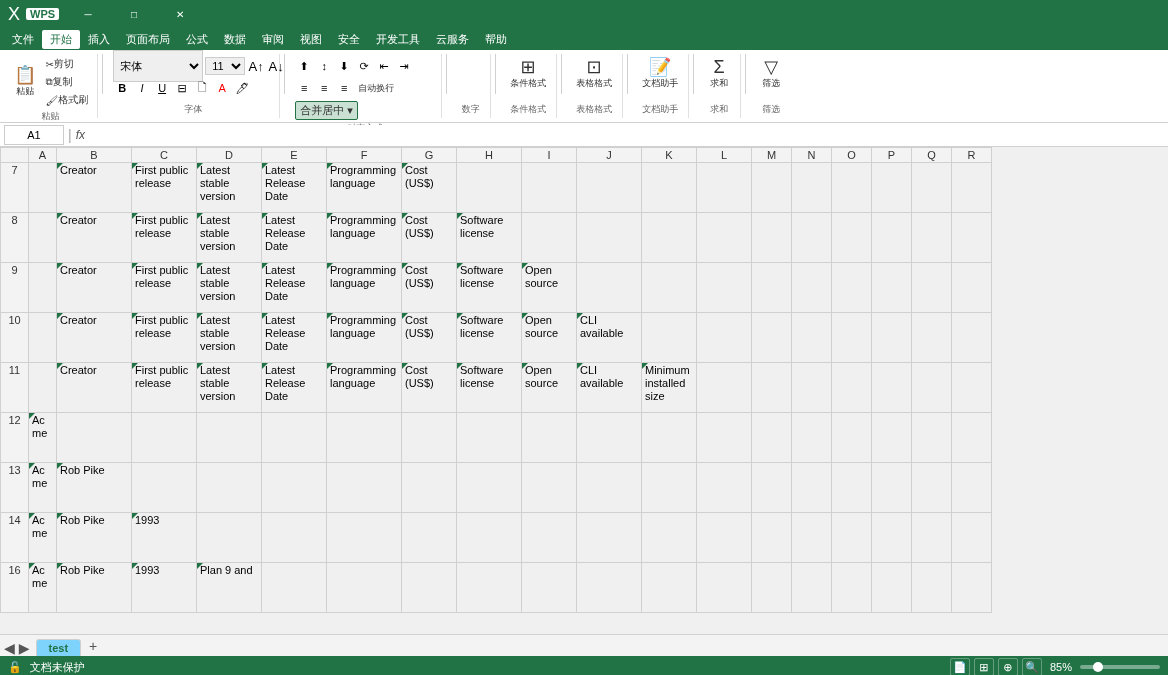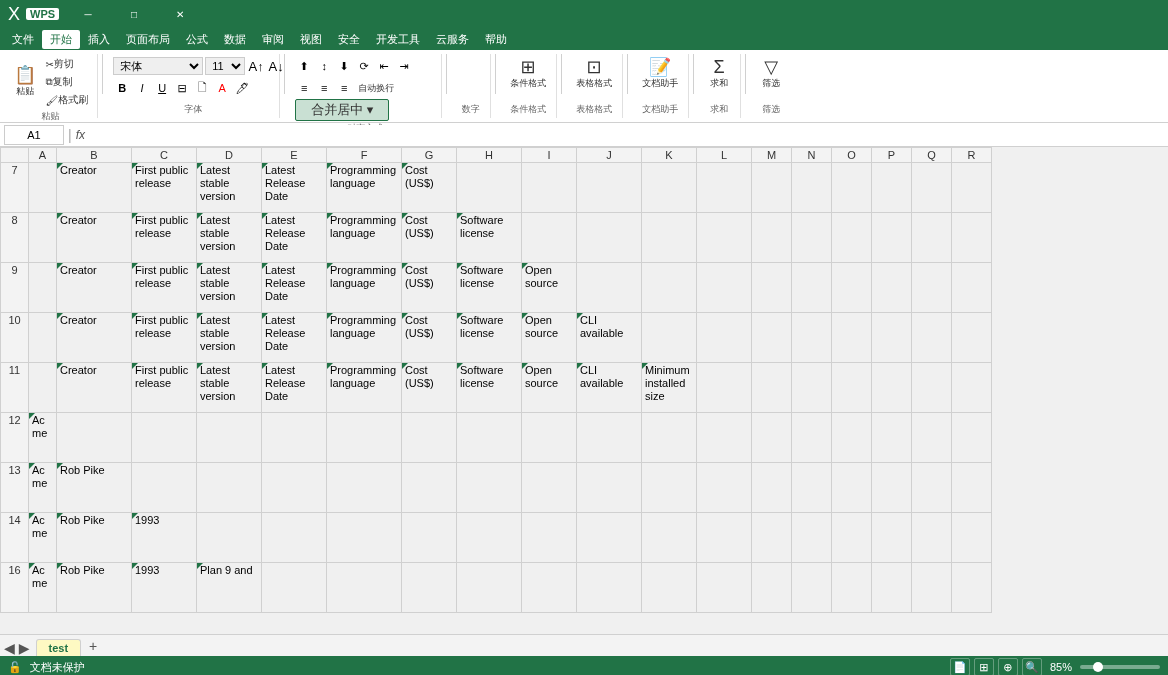--- a/index.html
+++ b/index.html
@@ -75,21 +75,21 @@
       border-radius: 2px;
       min-width: 30px;
       font-size: 9px;
       color: #333;
     }
     .ribbon-btn.active { background: #c9e0d3; border: 1px solid #217346; }
     .ribbon-btn-icon { font-size: 18px; line-height: 1; margin-bottom: 1px; }
     .ribbon-btn-small { flex-direction: row; min-width: 20px; padding: 1px 3px; font-size: 10px; }
 
     .font-select {
-      width: 90px; height: 18px; font-size: 11px; border: 1px solid #ccc; padding: 0 2px;
+      width: 90px; height: 32px; font-size: 11px; border: 1px solid #ccc; padding: 0 2px;
     }
     .size-select {
       width: 40px; height: 18px; font-size: 11px; border: 1px solid #ccc; padding: 0 2px;
     }
     .format-row { display: flex; align-items: center; gap: 2px; height: 20px; }
     .fmt-btn { width: 18px; height: 18px; display: flex; align-items: center; justify-content: center; cursor: pointer; border-radius: 2px; font-size: 11px; border: 1px solid transparent; }
     .align-btn { width: 18px; height: 16px; display: flex; align-items: center; justify-content: center; cursor: pointer; border-radius: 2px; font-size: 11px; }
     .separator { width: 1px; background: #d0d0d0; height: 40px; margin: 0 4px; }
 
     
@@ -203,21 +203,21 @@
       padding: 2px 12px;
       font-size: 11px;
       cursor: pointer;
       border: 1px solid #d0d0d0;
       border-bottom: none;
       background: #e0e0e0;
       margin-right: 2px;
       border-radius: 3px 3px 0 0;
     }
     .sheet-tab.active {
-      background: #fef9c3;
+      background: #7dd3fc;
       color: #217346;
       font-weight: bold;
     }
     .add-sheet-btn {
       width: 20px; height: 20px;
       display: flex; align-items: center; justify-content: center;
       cursor: pointer; font-size: 14px; color: #555;
       border: 1px solid transparent;
       border-radius: 2px;
     }
@@ -332,21 +332,21 @@
           <span class="align-btn">⇤</span>
           <span class="align-btn">⇥</span>
         </div>
         <div class="format-row">
           <span class="align-btn">≡</span>
           <span class="align-btn">≡</span>
           <span class="align-btn">≡</span>
           <span class="ribbon-btn ribbon-btn-small" style="font-size:9px;">自动换行</span>
         </div>
         <div class="format-row">
-          <span class="ribbon-btn active" style="font-size:13px;padding:1px 15px;">合并居中 ▾</span>
+          <span class="ribbon-btn active" style="font-size:11px;padding:1px 4px;">合并居中 ▾</span>
         </div>
       </div>
       <span class="ribbon-group-label">对齐方式</span>
     </div>
     <div class="separator"></div>
 
     <div class="ribbon-group">
       <span class="ribbon-group-label">数字</span>
     </div>
     <div class="separator"></div>

